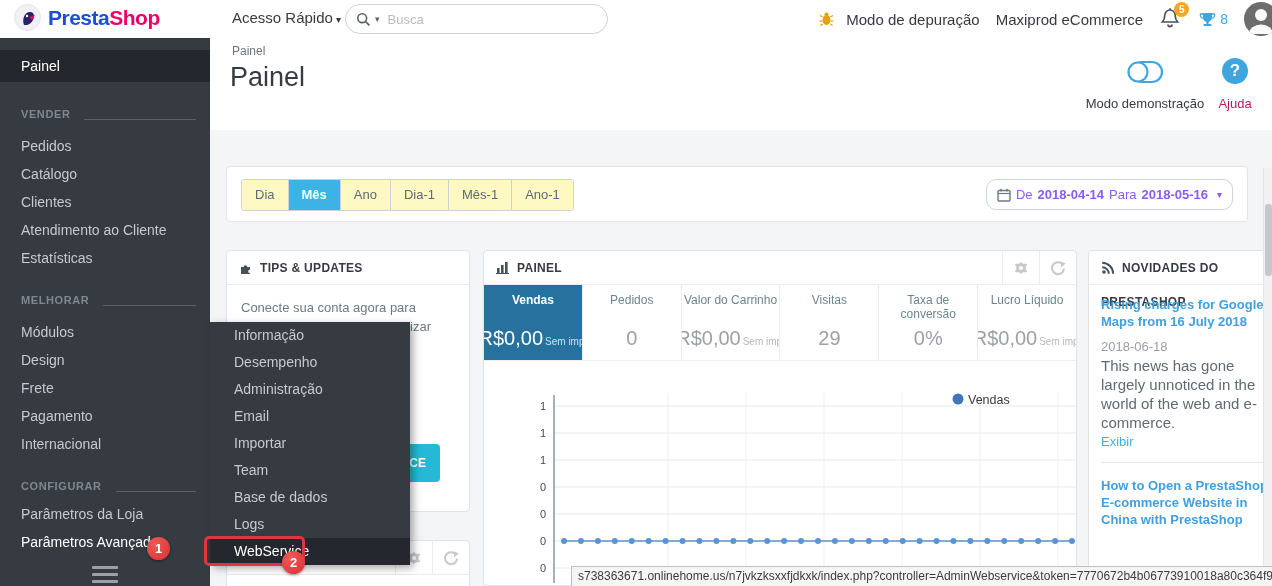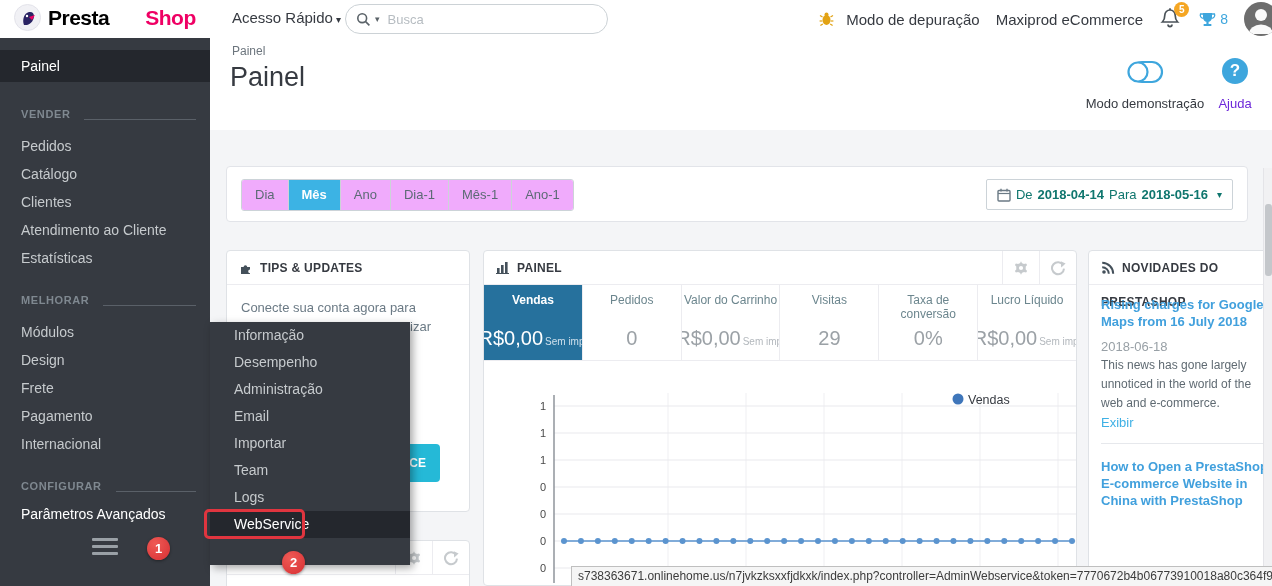--- a/index.html
+++ b/index.html
@@ -4,22 +4,22 @@
 <style>
   * { margin:0; padding:0; box-sizing:border-box; }
   html,body { width:1272px; height:586px; overflow:hidden; font-family:"Liberation Sans",sans-serif; background:#fff; }
 
   
   .topbar { position:absolute; left:0; top:0; width:1272px; height:38px; background:#fff; z-index:20; }
   .logo { position:absolute; left:14px; top:4px; display:flex; align-items:center; gap:7px; }
   .logo-mascot { width:27px; height:27px; border-radius:50%; background:#f1f1f5; border:1px solid #e3e3ea; position:relative; overflow:hidden; }
   .logo-mascot svg { position:absolute; left:3px; top:3px; }
   .logo-text { font-size:21px; font-weight:bold; letter-spacing:-0.5px; }
-  .logo-presta { color:#000000; }
-  .logo-shop { color:#ef0064;margin-left:36px; }
+  .logo-presta { color:#1d4ed8; }
+  .logo-shop { color:#ef0064; }
   .quick-access { position:absolute; left:232px; top:9px; font-size:15px; color:#363a41; cursor:pointer; }
   .quick-access .caret { font-size:10px; color:#363a41; margin-left:3px; }
   .searchbox { position:absolute; left:345px; top:4px; width:263px; height:30px; border:1px solid #ccd2d6; border-radius:16px; background:#fff; display:flex; align-items:center; padding:0 10px; gap:4px; }
   .searchbox input { border:none; outline:none; flex:1; font-size:13px; color:#ef4444; font-family:"Liberation Sans",sans-serif; }
   .searchbox input::placeholder { color:#b6bcc1; }
   .search-caret { font-size:9px; color:#5a6268; margin-right:4px; }
   .topbar-right { position:absolute; right:0; top:0; height:38px; display:flex; align-items:center; gap:16px; padding-right:0; }
   .debug { display:flex; align-items:center; gap:12px; font-size:15px; color:#363a41; }
   .shop-name { font-size:15px; color:#363a41; }
   .bell-wrap { position:relative; width:24px; height:26px; cursor:pointer; }
@@ -54,29 +54,29 @@
   .step-2 { left:282px; top:551px; }
 
   
   .content { position:absolute; left:210px; top:38px; width:1062px; height:548px; background:#fff; overflow:hidden; }
   .workspace { position:absolute; left:0; top:92px; width:1062px; height:456px; background:#f4f5f7; }
   .breadcrumb { position:absolute; left:22px; top:6px; font-size:12px; color:#6c757d; }
   .page-title { position:absolute; left:20px; top:24px; font-size:27px; color:#363a41; font-weight:400; }
   .demo-toggle { position:absolute; left:916px; top:22px; width:38px; height:24px; cursor:pointer; }
   .demo-label { position:absolute; left:862px; top:58px; width:146px; text-align:center; font-size:13px; color:#363a41; }
   .help-btn { position:absolute; left:1012px; top:20px; width:26px; height:26px; border-radius:50%; background:#3ea6dd; color:#fff; font-size:17px; font-weight:bold; display:flex; align-items:center; justify-content:center; cursor:pointer; }
-  .help-label { position:absolute; left:1002px; top:58px; width:46px; text-align:center; font-size:13px; color:#6d28d9; }
+  .help-label { position:absolute; left:1002px; top:58px; width:46px; text-align:center; font-size:13px; color:#be185d; }
 
   
   .filterbar { position:absolute; left:16px; top:128px; width:1022px; height:56px; background:#fff; border:1px solid #e2e4e9; border-radius:4px; }
   .range-group { position:absolute; left:14px; top:12px; display:flex; border:1px solid #ccd3d8; border-radius:3px; overflow:hidden; }
-  .range-btn { padding:0 13px; height:30px; line-height:30px; font-size:13px; color:#5b6a74; background:#f0abfc; border-right:1px solid #ccd3d8; cursor:pointer; }
+  .range-btn { padding:0 13px; height:30px; line-height:30px; font-size:13px; color:#5b6a74; background:#fef9c3; border-right:1px solid #ccd3d8; cursor:pointer; }
   .range-btn:last-child { border-right:none; }
   .range-btn.active { background:#3cb3e4; color:#fff; font-weight:bold; }
-  .date-btn { position:absolute; right:14px; top:12px; height:31px; border:1px solid #ccd3d8; border-radius:2px; background:#fff; display:flex; align-items:center; gap:5px; padding:0 10px; font-size:13px; color:#0f766e; cursor:pointer; }
+  .date-btn { position:absolute; right:14px; top:12px; height:31px; border:1px solid #ccd3d8; border-radius:10px; background:#fff; display:flex; align-items:center; gap:5px; padding:0 10px; font-size:13px; color:#8b5cf6; cursor:pointer; }
   .date-btn b { font-weight:bold; }
   .date-btn .caret { font-size:10px; margin-left:4px; }
 
   
   .panel { position:absolute; background:#fff; border:1px solid #dfe2e6; border-radius:4px; }
   .panel-head { height:34px; display:flex; align-items:center; padding-left:12px; border-bottom:1px solid #ececf0; font-size:12px; font-weight:bold; color:#363a41; letter-spacing:.3px; }
   .panel-head .ph-icon { margin-right:7px; display:flex; }
   .panel-head .spacer { flex:1; }
   .head-cell { width:37px; height:34px; border-left:1px solid #ececf0; display:flex; align-items:center; justify-content:center; color:#c6cacd; font-size:17px; cursor:pointer; }
 
@@ -98,21 +98,21 @@
   .kpi.active .kpi-label { color:#fff; font-weight:bold; }
   .kpi.active .kpi-value { color:#fff; }
   .kpi.active .kpi-note { color:#cfe0ec; }
   .chart-wrap { position:absolute; left:0; top:112px; width:594px; height:224px; }
 
   .news-panel { left:878px; top:212px; width:196px; height:336px; }
   .news-body { padding:10px 12px 0; }
   .news-head2 { font-size:12px; font-weight:bold; color:#363a41; letter-spacing:.3px; margin-bottom:-13px; }
   .news-title { font-size:13px; font-weight:bold; color:#41a0dd; line-height:17px; cursor:pointer; position:relative; }
   .news-date { font-size:13px; color:#98a0a6; margin-top:9px; }
-  .news-excerpt { font-size:12px; color:#5f6a72; line-height:19px; margin-top:2px; }
+  .news-excerpt { font-size:15px; color:#5f6a72; line-height:19px; margin-top:2px; }
   .news-link { font-size:13px; color:#3eb0e5; margin-top:2px; cursor:pointer; }
   .news-divider { height:1px; background:#e6e8ec; margin:13px 0 14px; }
 
   
   .statusbar { position:absolute; left:571px; top:566px; width:701px; height:20px; background:#f5f5f5; border:1px solid #bfbfbf; border-right:none; border-bottom:none; font-size:12px; color:#3c3c3c; padding:2px 6px; white-space:nowrap; overflow:hidden; z-index:90; }
   .scrollbar { position:absolute; right:0; top:130px; width:9px; height:456px; background:#f1f1f3; border-left:1px solid #e4e4e8; z-index:30; }
   .scroll-thumb { position:absolute; left:1px; top:36px; width:7px; height:72px; background:#c4c7cb; border-radius:3px; }
 </style>
 </head>
 <body>
@@ -209,20 +209,21 @@
     <div class="side-item">Frete</div>
     <div class="side-item">Pagamento</div>
     <div class="side-item">Internacional</div>
   </div>
 
   <div class="side-section-title sec-configurar">
       <span>CONFIGURAR</span>
       <span class="rule"></span>
     </div>
   <div class="side-items tight">
+    <div class="side-item">Parâmetros da Loja</div>
     <div class="side-item active-white">Parâmetros Avançados</div>
   </div>
 
   <div class="hamburger">
       <div></div>
       <div></div>
       <div></div>
     </div>
 </div>
 
@@ -443,20 +444,21 @@
     </div>
 </div>
 
 <div class="submenu">
   <div class="submenu-item">Informação</div>
   <div class="submenu-item">Desempenho</div>
   <div class="submenu-item">Administração</div>
   <div class="submenu-item">Email</div>
   <div class="submenu-item">Importar</div>
   <div class="submenu-item">Team</div>
+  <div class="submenu-item">Base de dados</div>
   <div class="submenu-item">Logs</div>
   <div class="submenu-item active">
     <span>WebService</span>
     <div class="red-box"></div>
   </div>
 </div>
 
 <div class="step-badge step-1">1</div>
 <div class="step-badge step-2">2</div>
 

